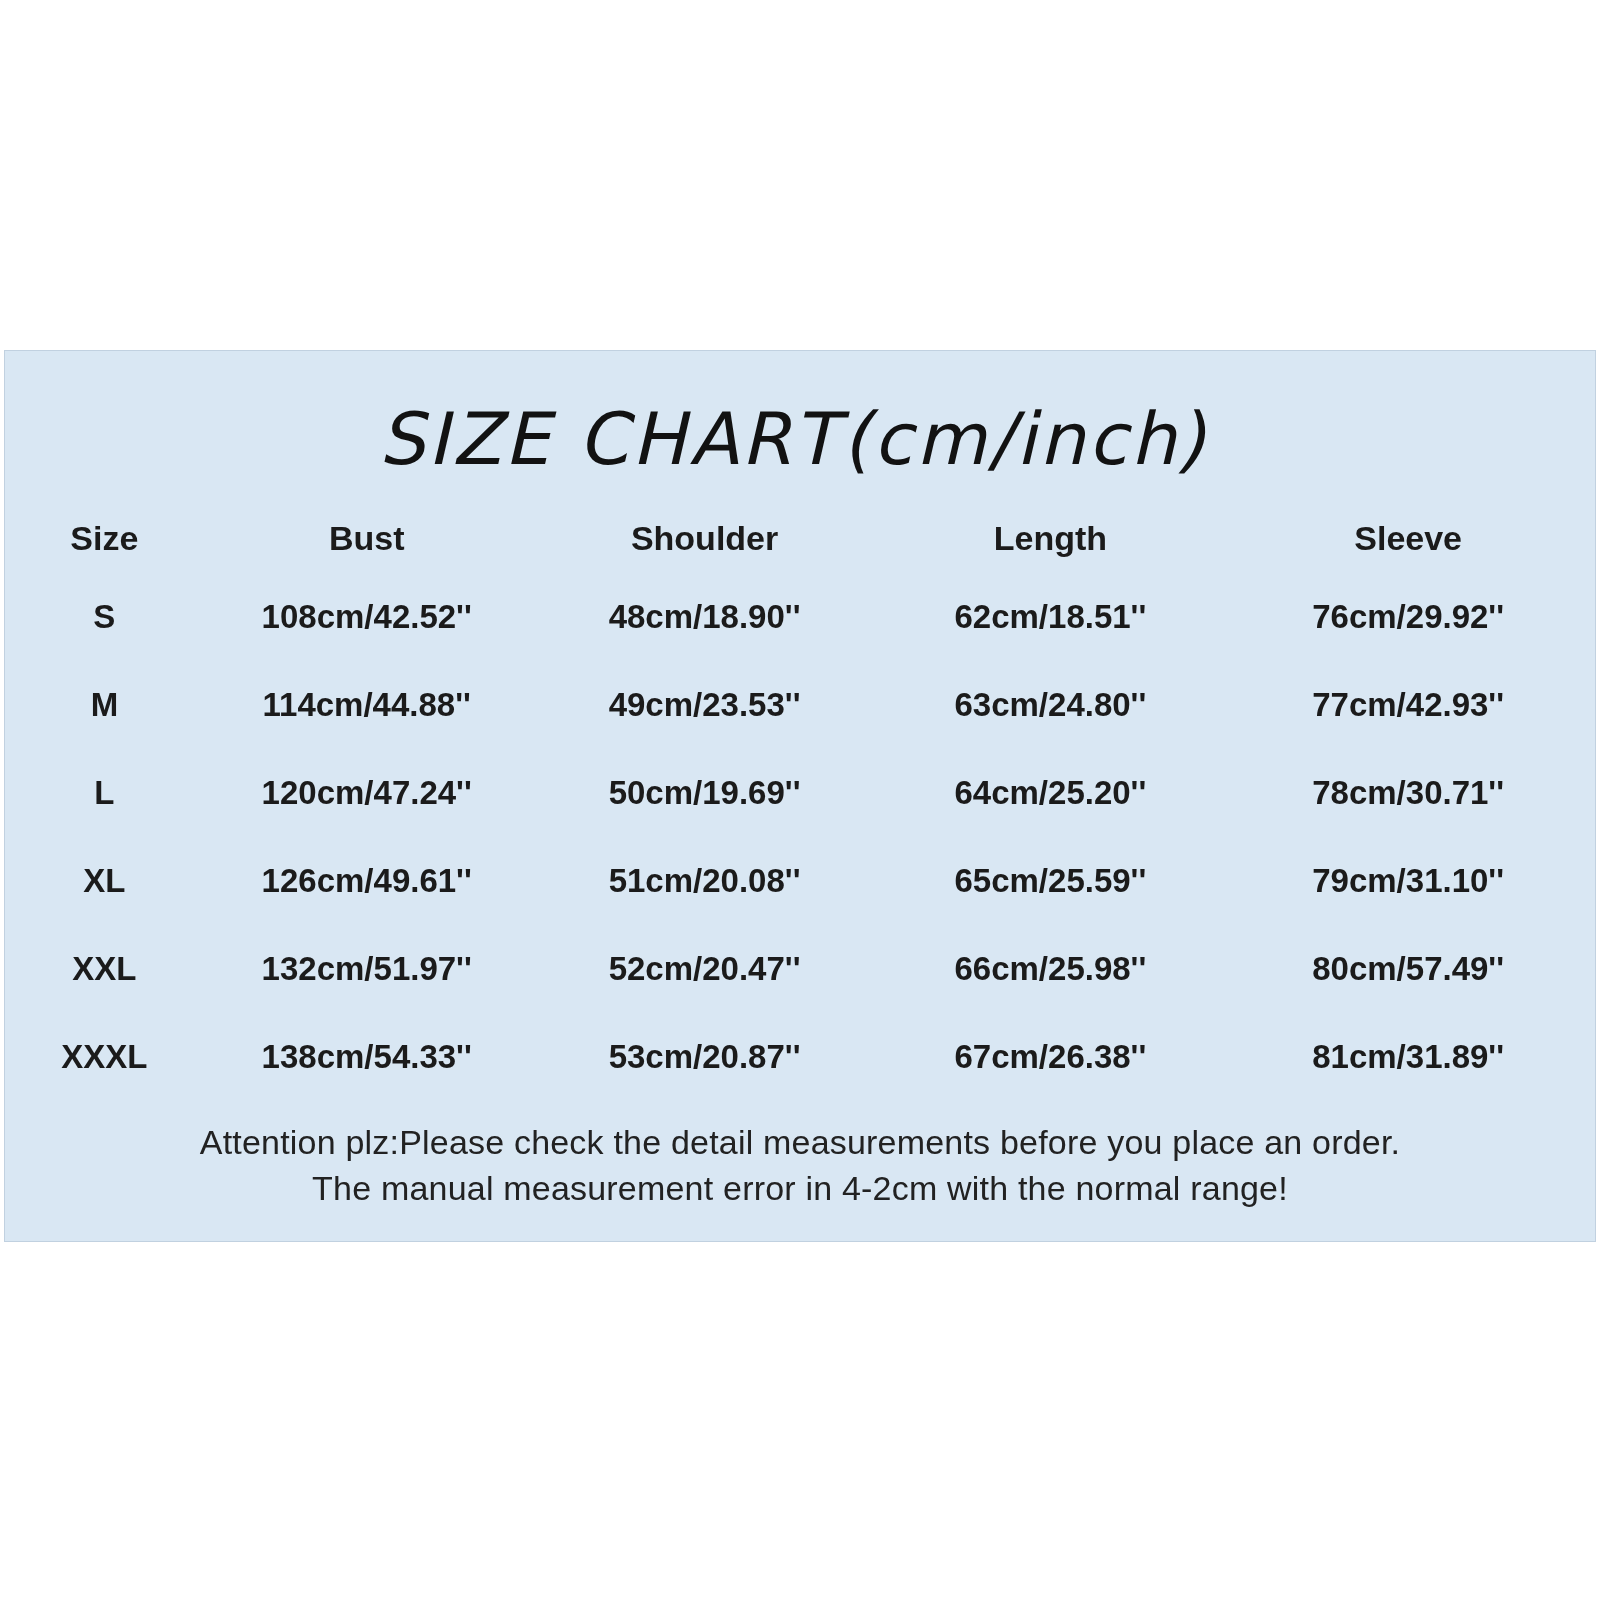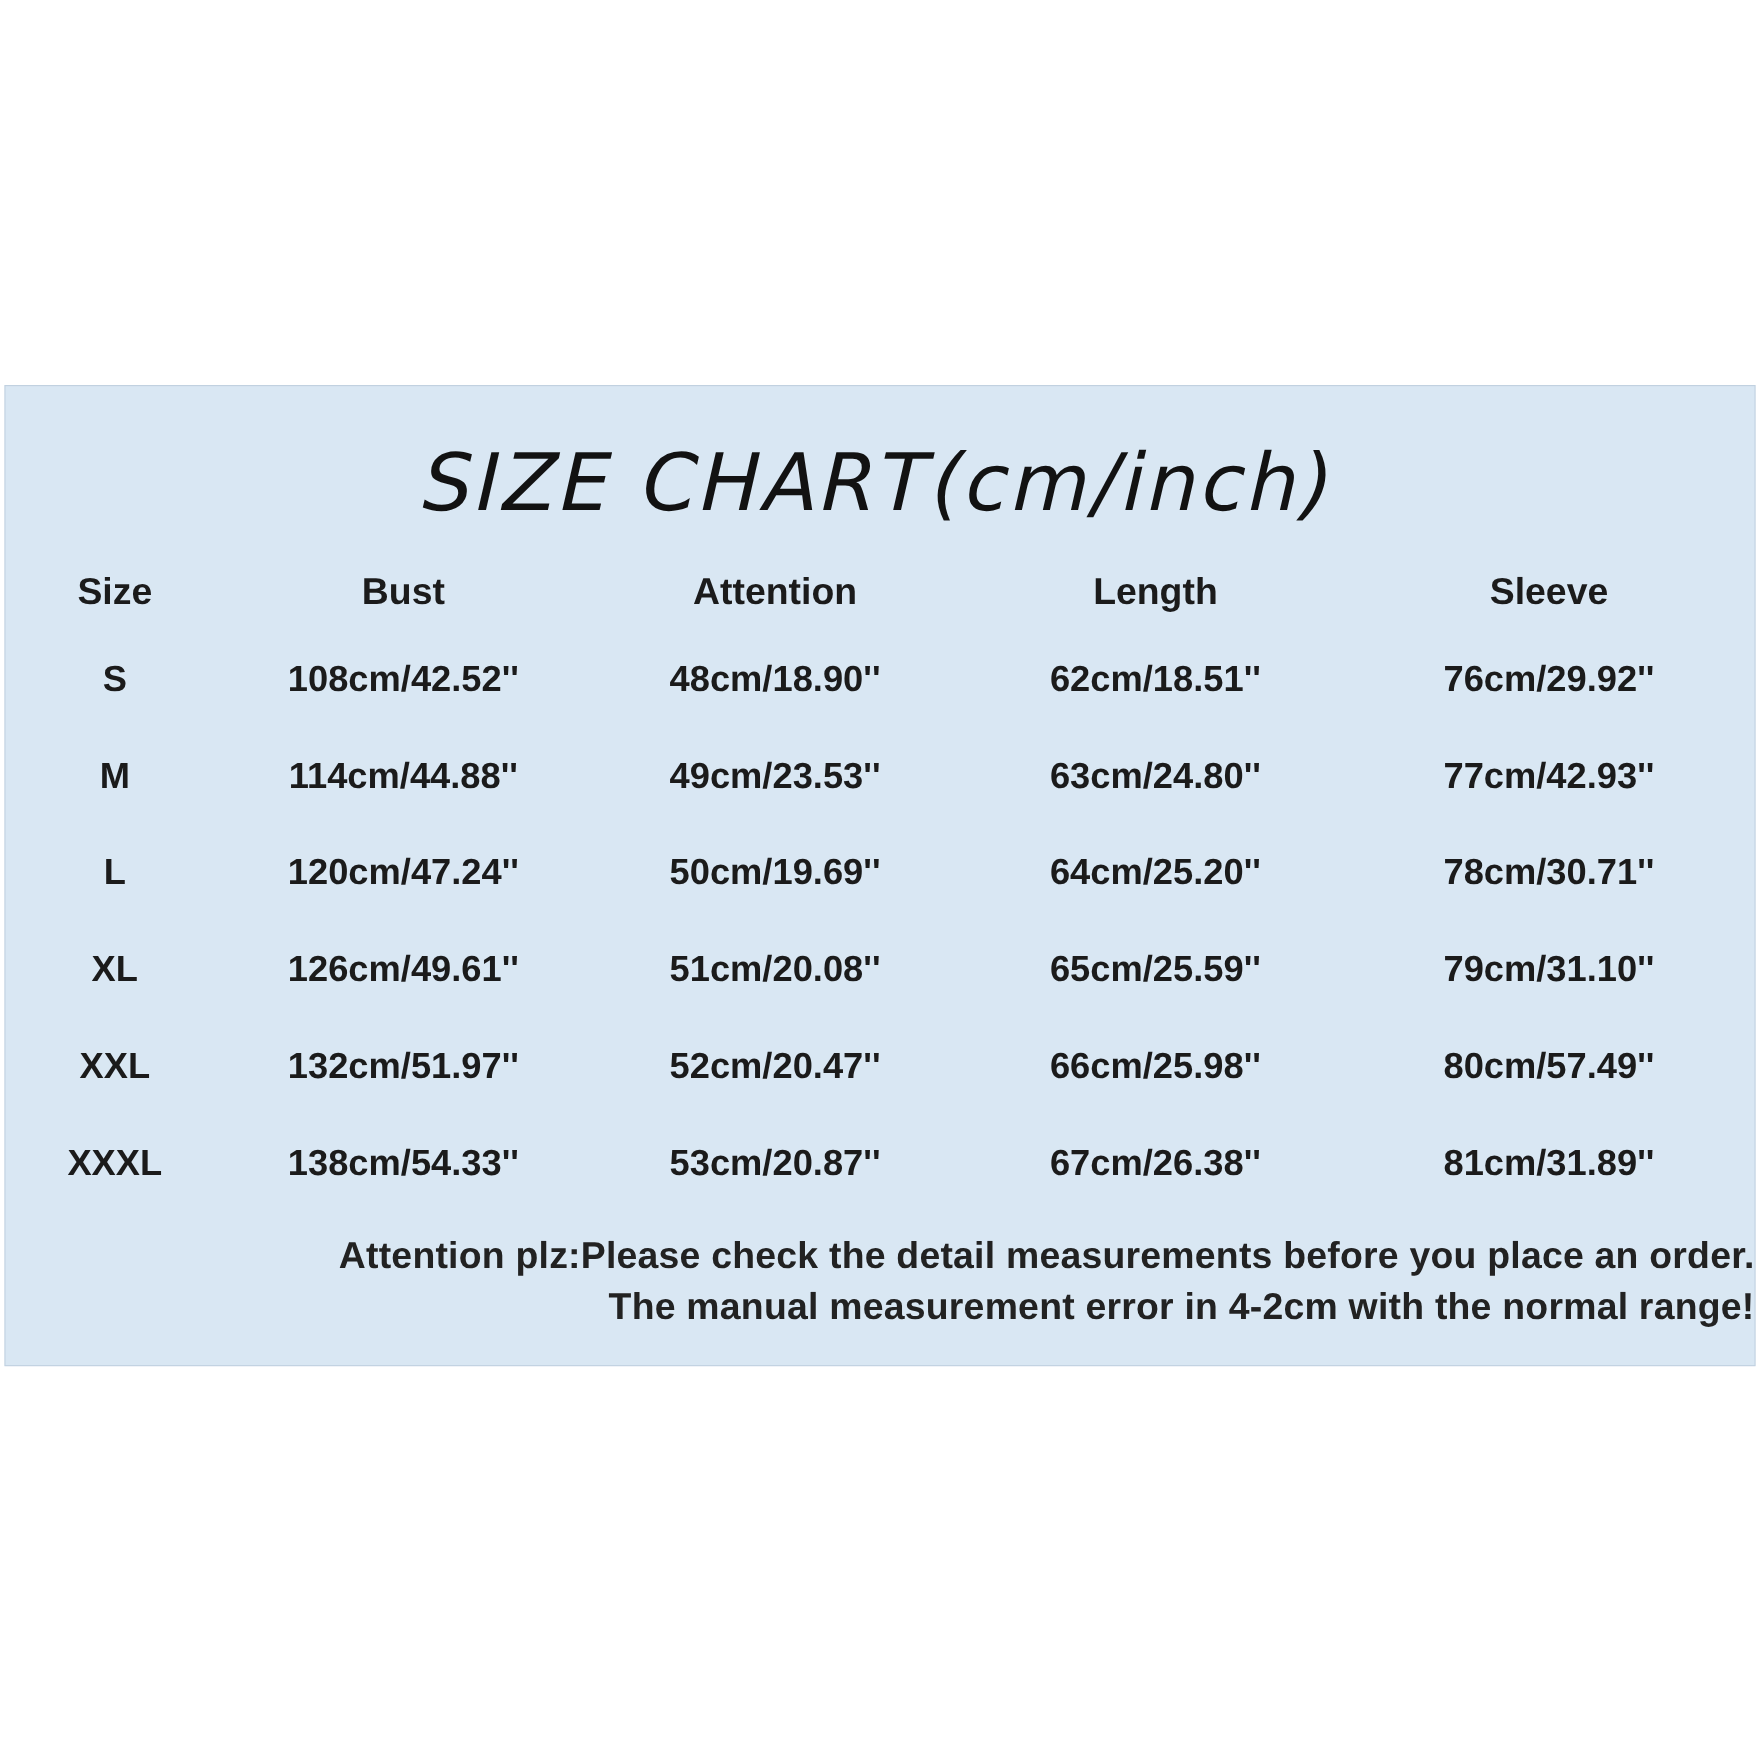--- a/index.html
+++ b/index.html
@@ -52,42 +52,42 @@
   .cell {
     text-align: center;
     font-weight: bold;
     font-size: 33px;
     color: #1b1b1b;
     white-space: nowrap;
   }
   .row.header .cell { font-size: 34px; }
   .note {
     margin-top: 18px;
-    text-align: right;
+    text-align: center;
     font-size: 34px;
-    font-weight: bold;
+    font-weight: normal;
     color: #222222;
     line-height: 46px;
     letter-spacing: 0.2px;
   }
 </style>
 </head>
 <body>
 
 <div class="canvas">
   <div class="panel">
 
     <div class="title">SIZE CHART(cm/inch)</div>
 
     <div class="table">
 
       <div class="row header">
         <div class="cell">Size</div>
         <div class="cell">Bust</div>
-        <div class="cell">Attention</div>
+        <div class="cell">Shoulder</div>
         <div class="cell">Length</div>
         <div class="cell">Sleeve</div>
       </div>
 
       <div class="row">
         <div class="cell">S</div>
         <div class="cell">108cm/42.52''</div>
         <div class="cell">48cm/18.90''</div>
         <div class="cell">62cm/18.51''</div>
         <div class="cell">76cm/29.92''</div>

